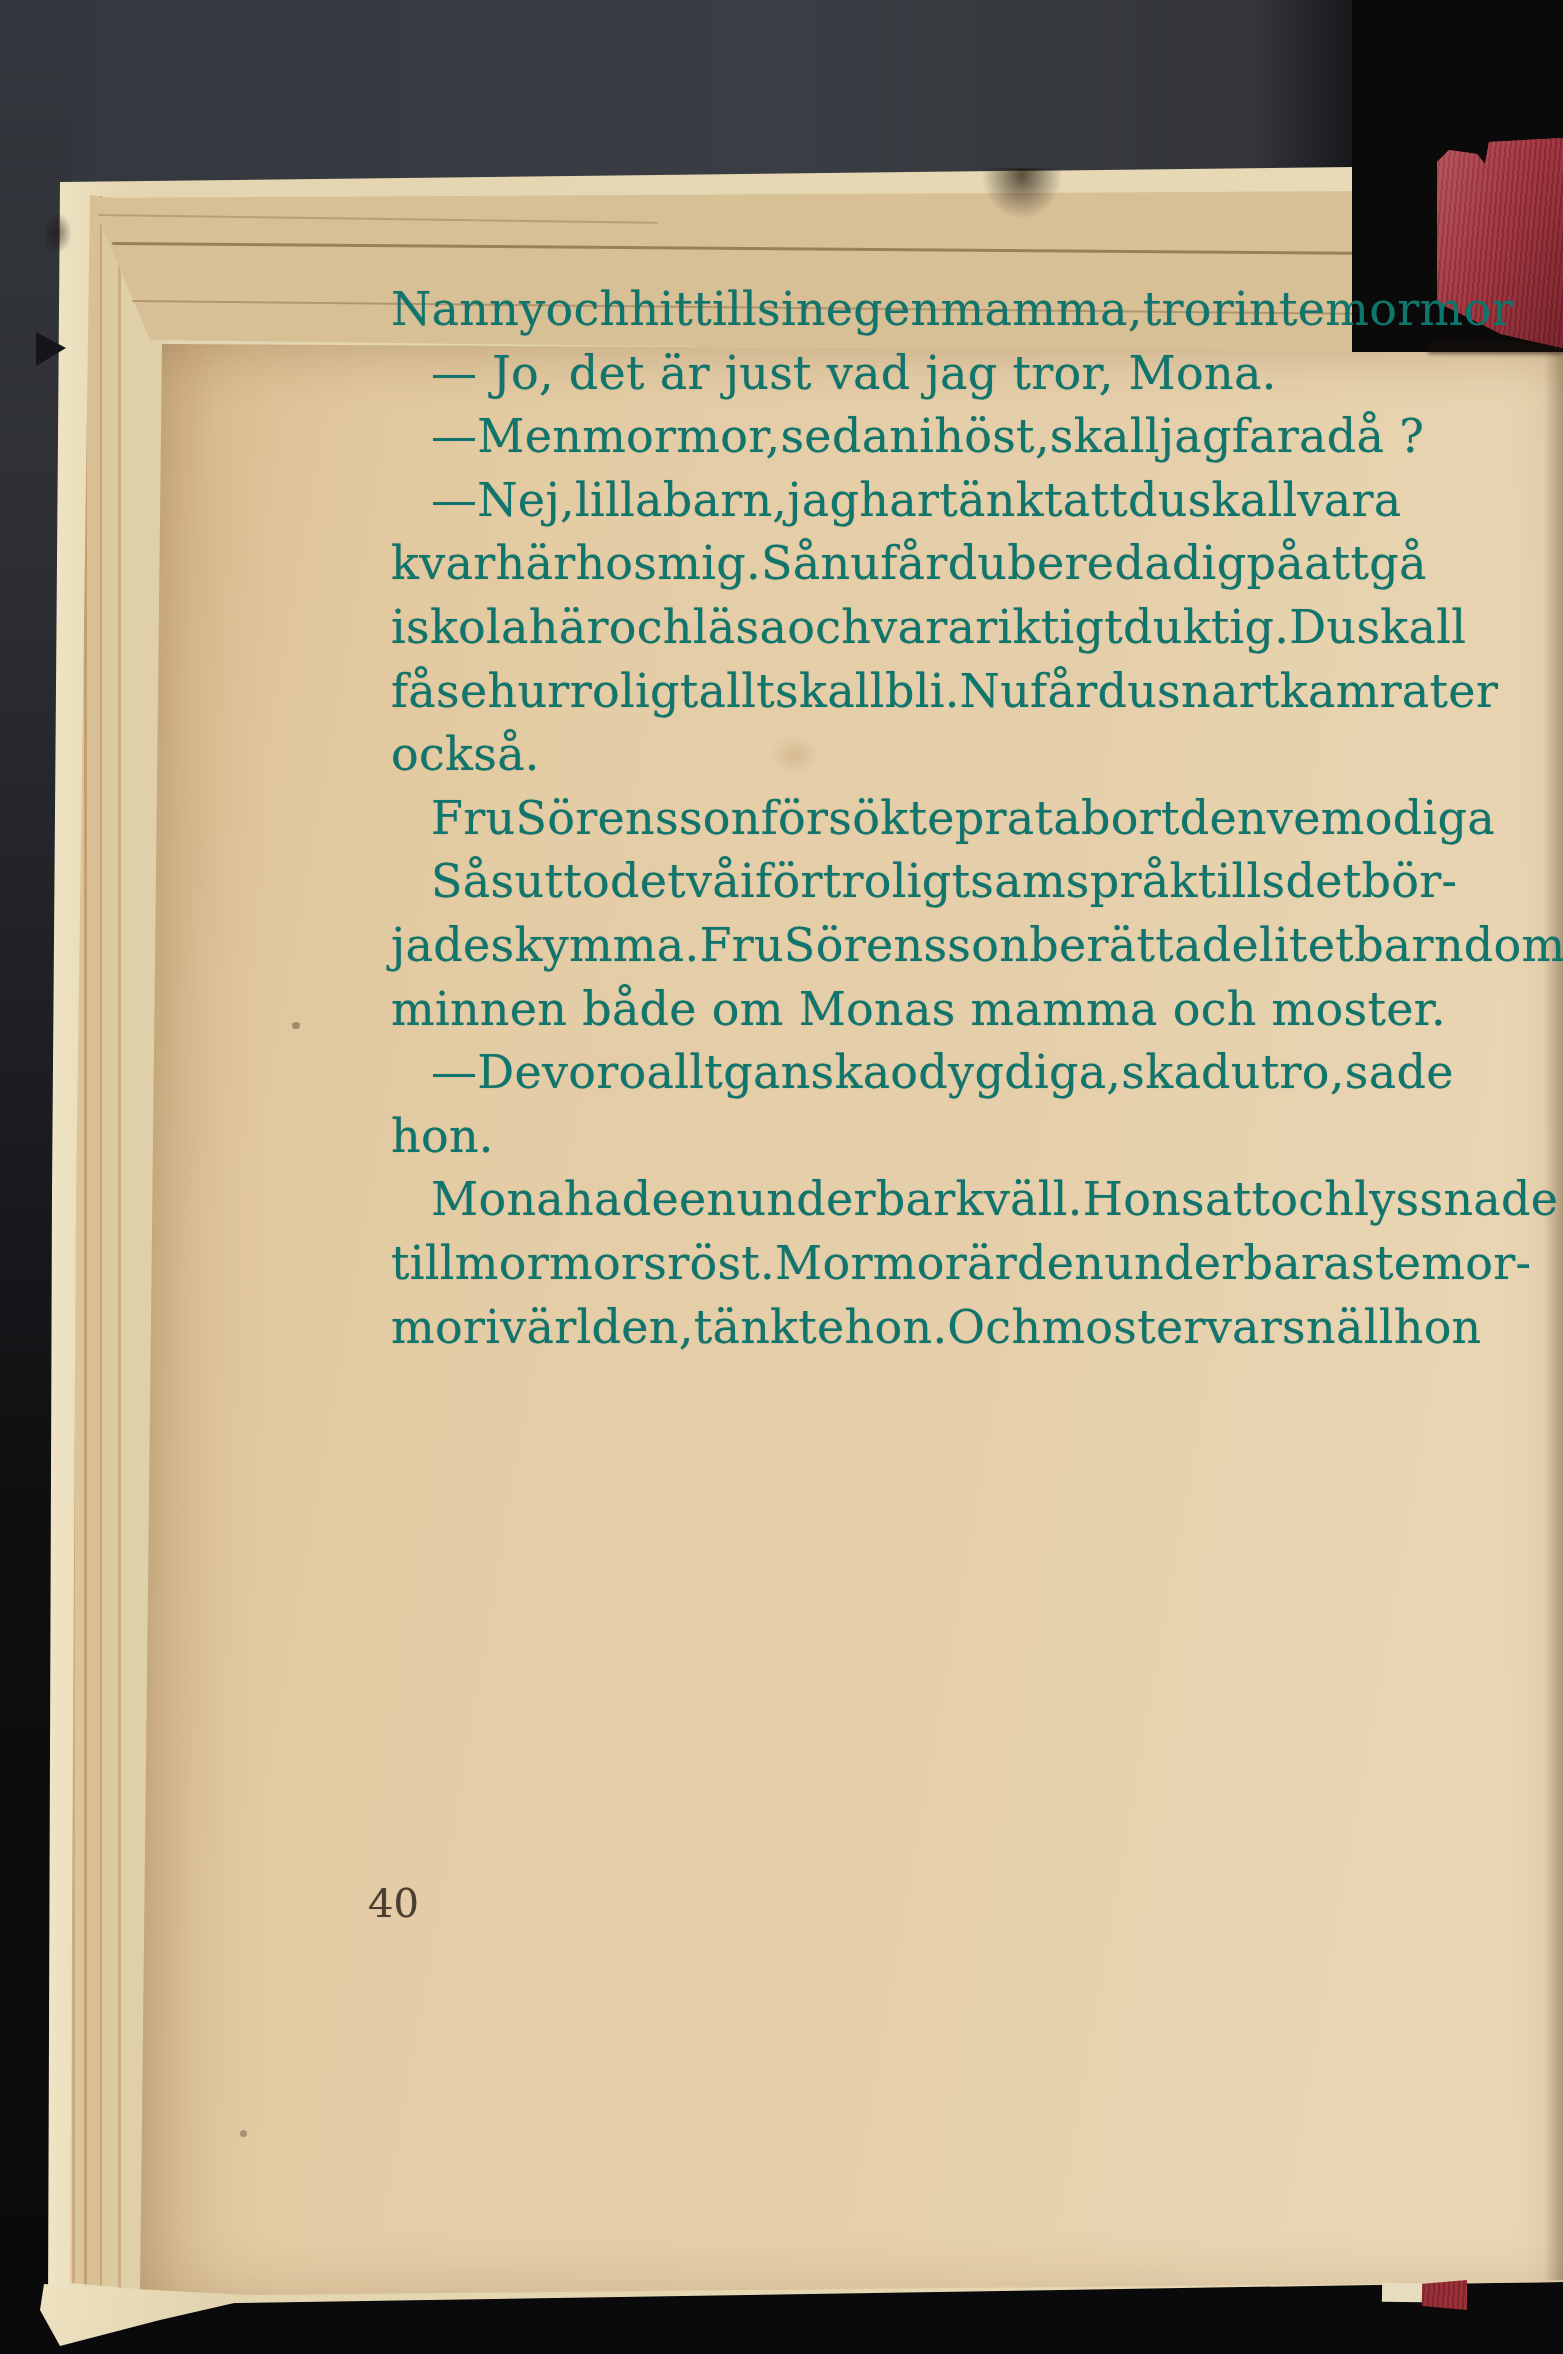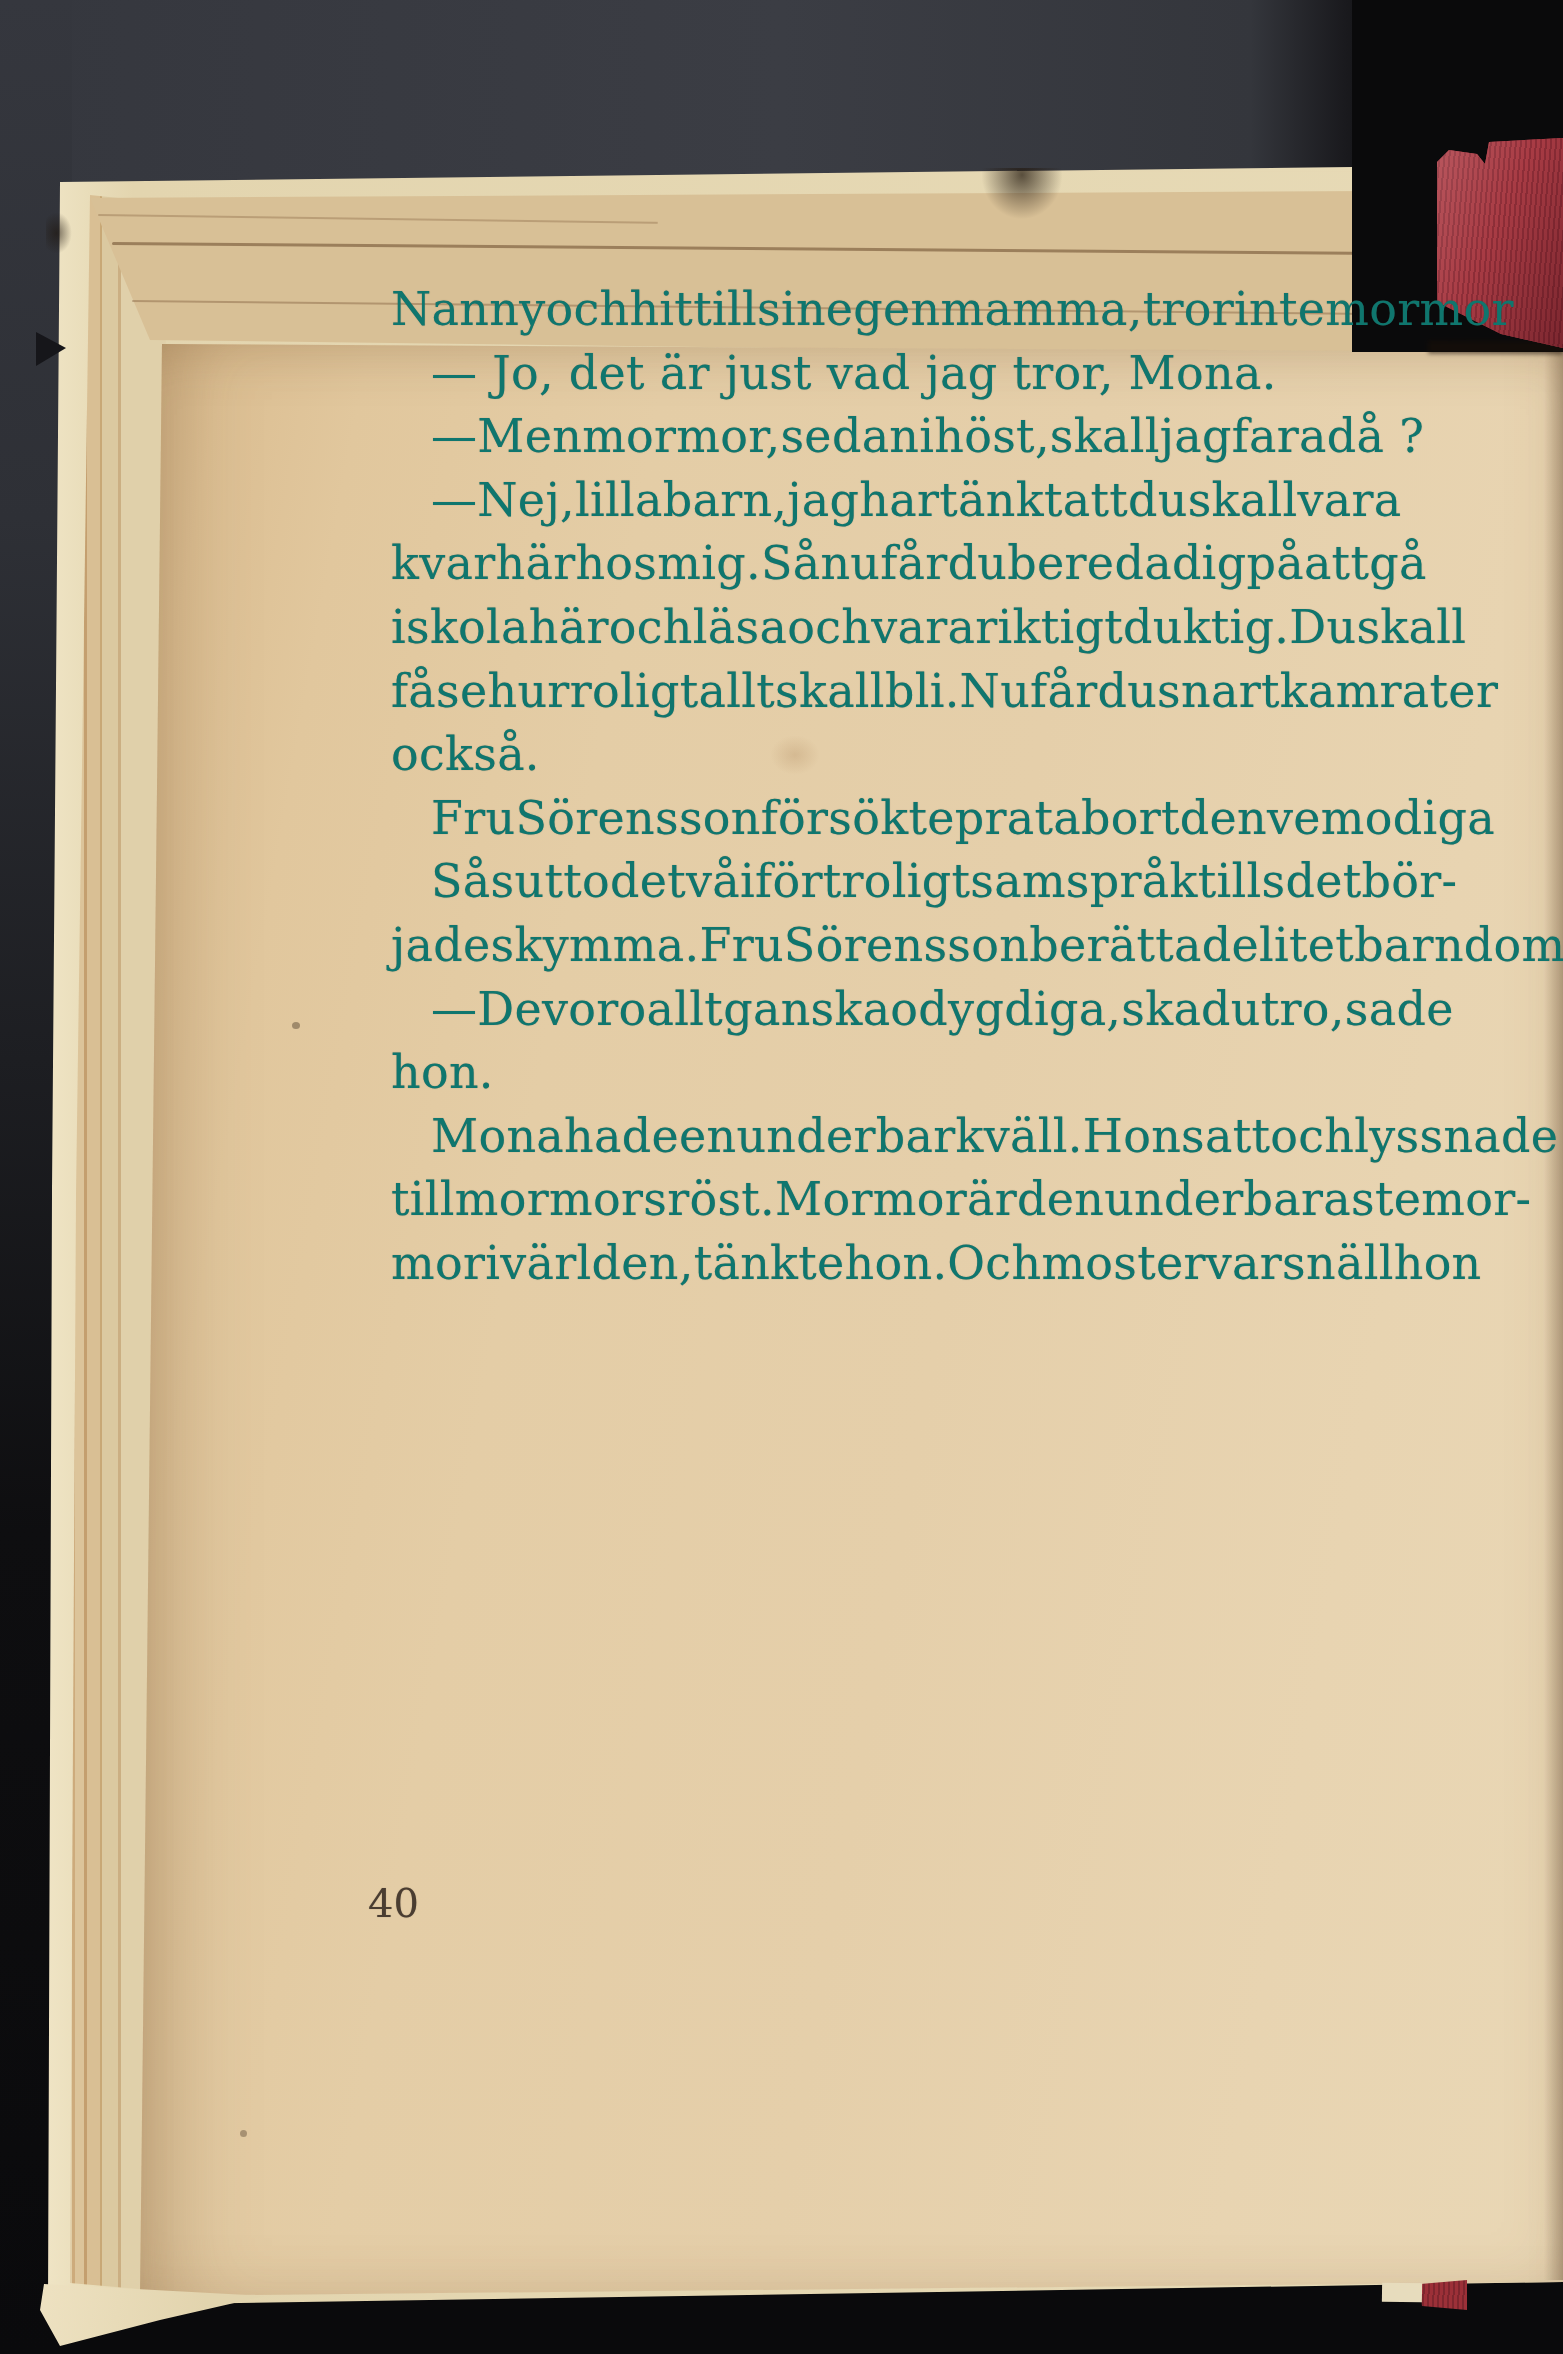--- a/index.html
+++ b/index.html
@@ -262,20 +262,21 @@
       </div>
       <div class="line j">
         <span>jade</span>
         <span>skymma.</span>
         <span>Fru</span>
         <span>Sörensson</span>
         <span>berättade</span>
         <span>litet</span>
         <span>barndoms-</span>
       </div>
+      <div class="line">minnen både om Monas mamma och moster.</div>
       <div class="line j ind">
         <span>—</span>
         <span>De</span>
         <span>voro</span>
         <span>allt</span>
         <span>ganska</span>
         <span>odygdiga,</span>
         <span>ska</span>
         <span>du</span>
         <span>tro,</span>

